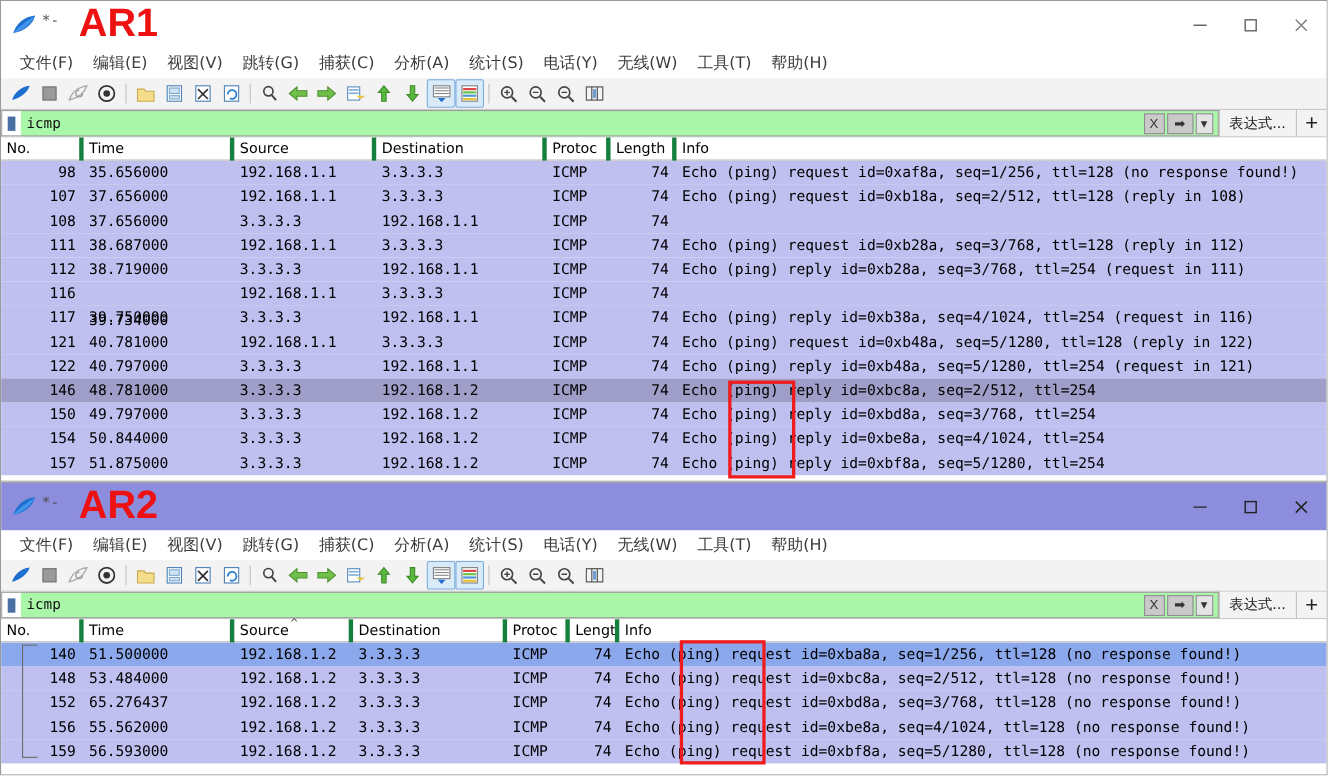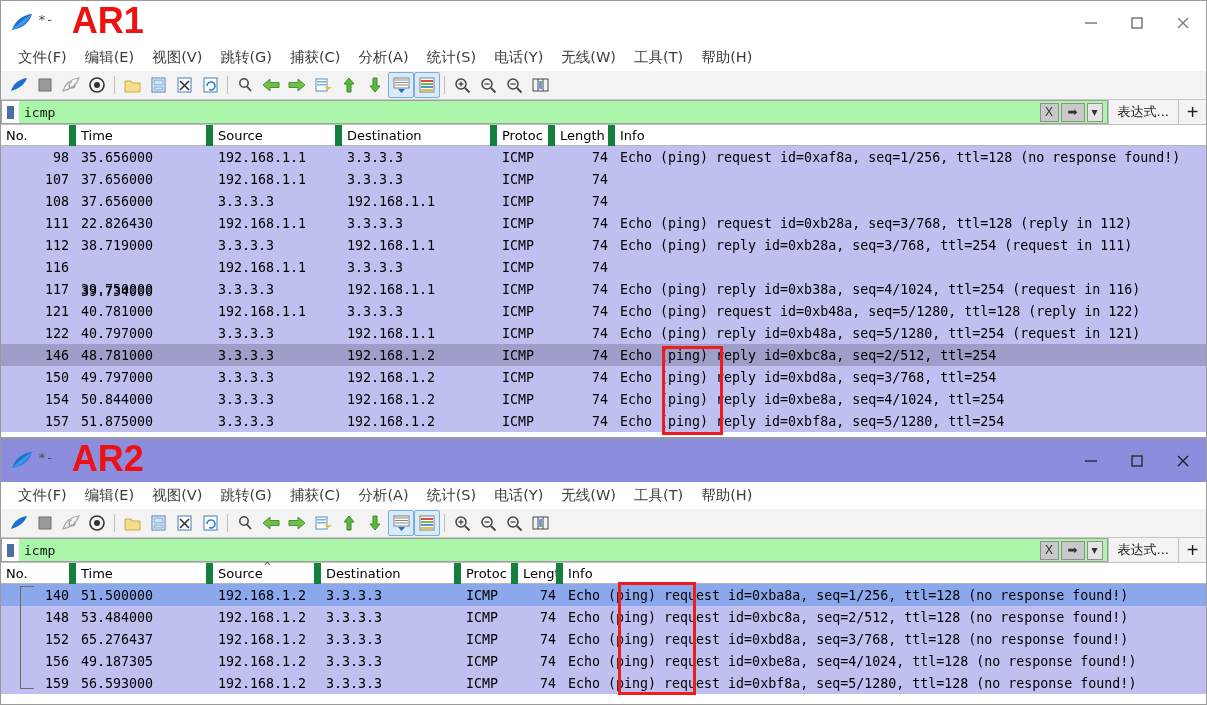--- a/index.html
+++ b/index.html
@@ -69,21 +69,21 @@
            font-family:"DejaVu Sans", sans-serif; }
   .fplus { display:flex; align-items:center; justify-content:center; width:28px;
            font-size:20px; color:#222; border-left:1px solid #c0c0c0; }
 
   
   .ptable { font-family:"DejaVu Sans Mono", monospace; font-size:13.3px;
             color:#000; }
   .phead { display:flex; height:21px; background:#ffffff;
            border-bottom:1px solid #b6b6b6; align-items:center;
            position:relative; }
-  .phead .hc { border-right:7px solid #15803d; height:21px; line-height:21px;
+  .phead .hc { border-right:4px solid #15803d; height:21px; line-height:21px;
                padding-left:5px; overflow:hidden; white-space:nowrap;
                font-family:"DejaVu Sans", sans-serif; font-size:13px; }
   .sortmark { position:absolute; font-size:11px; color:#555; top:-3px; }
   .prow { display:flex; height:22px; align-items:center; white-space:nowrap; }
   .prow .c { padding-left:5px; overflow:hidden; white-space:nowrap; }
   .prow .c.num { text-align:right; padding-right:7px; padding-left:0; }
   .bg-a { background:#bfbff0; }
   .bg-sel-dark { background:#9e9ec8; }
   .bg-sel-blue { background:#8ca8ec; }
 
@@ -313,32 +313,33 @@
             <span class="c num" style="width: 60px;">74</span>
             <span class="c " style="width: 590px;">Echo (ping) request  id=0xaf8a, seq=1/256, ttl=128 (no response found!)</span>
           </div>
           <div class="prow bg-a">
             <span class="c num" style="width: 75px;">107</span>
             <span class="c " style="width: 137px;">37.656000</span>
             <span class="c " style="width: 129px;">192.168.1.1</span>
             <span class="c " style="width: 155px;">3.3.3.3</span>
             <span class="c " style="width: 58px;">ICMP</span>
             <span class="c num" style="width: 60px;">74</span>
+            <span class="c " style="width: 590px;">Echo (ping) request  id=0xb18a, seq=2/512, ttl=128 (reply in 108)</span>
           </div>
           <div class="prow bg-a">
             <span class="c num" style="width: 75px;">108</span>
             <span class="c " style="width: 137px;">37.656000</span>
             <span class="c " style="width: 129px;">3.3.3.3</span>
             <span class="c " style="width: 155px;">192.168.1.1</span>
             <span class="c " style="width: 58px;">ICMP</span>
             <span class="c num" style="width: 60px;">74</span>
           </div>
           <div class="prow bg-a">
             <span class="c num" style="width: 75px;">111</span>
-            <span class="c " style="width: 137px;">22.826430</span>
+            <span class="c " style="width: 137px;">38.687000</span>
             <span class="c " style="width: 129px;">192.168.1.1</span>
             <span class="c " style="width: 155px;">3.3.3.3</span>
             <span class="c " style="width: 58px;">ICMP</span>
             <span class="c num" style="width: 60px;">74</span>
             <span class="c " style="width: 590px;">Echo (ping) request  id=0xb28a, seq=3/768, ttl=128 (reply in 112)</span>
           </div>
           <div class="prow bg-a">
             <span class="c num" style="width: 75px;">112</span>
             <span class="c " style="width: 137px;">38.719000</span>
             <span class="c " style="width: 129px;">3.3.3.3</span>
@@ -652,21 +653,21 @@
             <span class="c num" style="width: 75px;">152</span>
             <span class="c " style="width: 137px;">65.276437</span>
             <span class="c " style="width: 108px;">192.168.1.2</span>
             <span class="c " style="width: 140px;">3.3.3.3</span>
             <span class="c " style="width: 57px;">ICMP</span>
             <span class="c num" style="width: 45px;">74</span>
             <span class="c " style="width: 640px;">Echo (ping) request  id=0xbd8a, seq=3/768, ttl=128 (no response found!)</span>
           </div>
           <div class="prow bg-a">
             <span class="c num" style="width: 75px;">156</span>
-            <span class="c " style="width: 137px;">49.187305</span>
+            <span class="c " style="width: 137px;">55.562000</span>
             <span class="c " style="width: 108px;">192.168.1.2</span>
             <span class="c " style="width: 140px;">3.3.3.3</span>
             <span class="c " style="width: 57px;">ICMP</span>
             <span class="c num" style="width: 45px;">74</span>
             <span class="c " style="width: 640px;">Echo (ping) request  id=0xbe8a, seq=4/1024, ttl=128 (no response found!)</span>
           </div>
           <div class="prow bg-a">
             <span class="c num" style="width: 75px;">159</span>
             <span class="c " style="width: 137px;">56.593000</span>
             <span class="c " style="width: 108px;">192.168.1.2</span>

